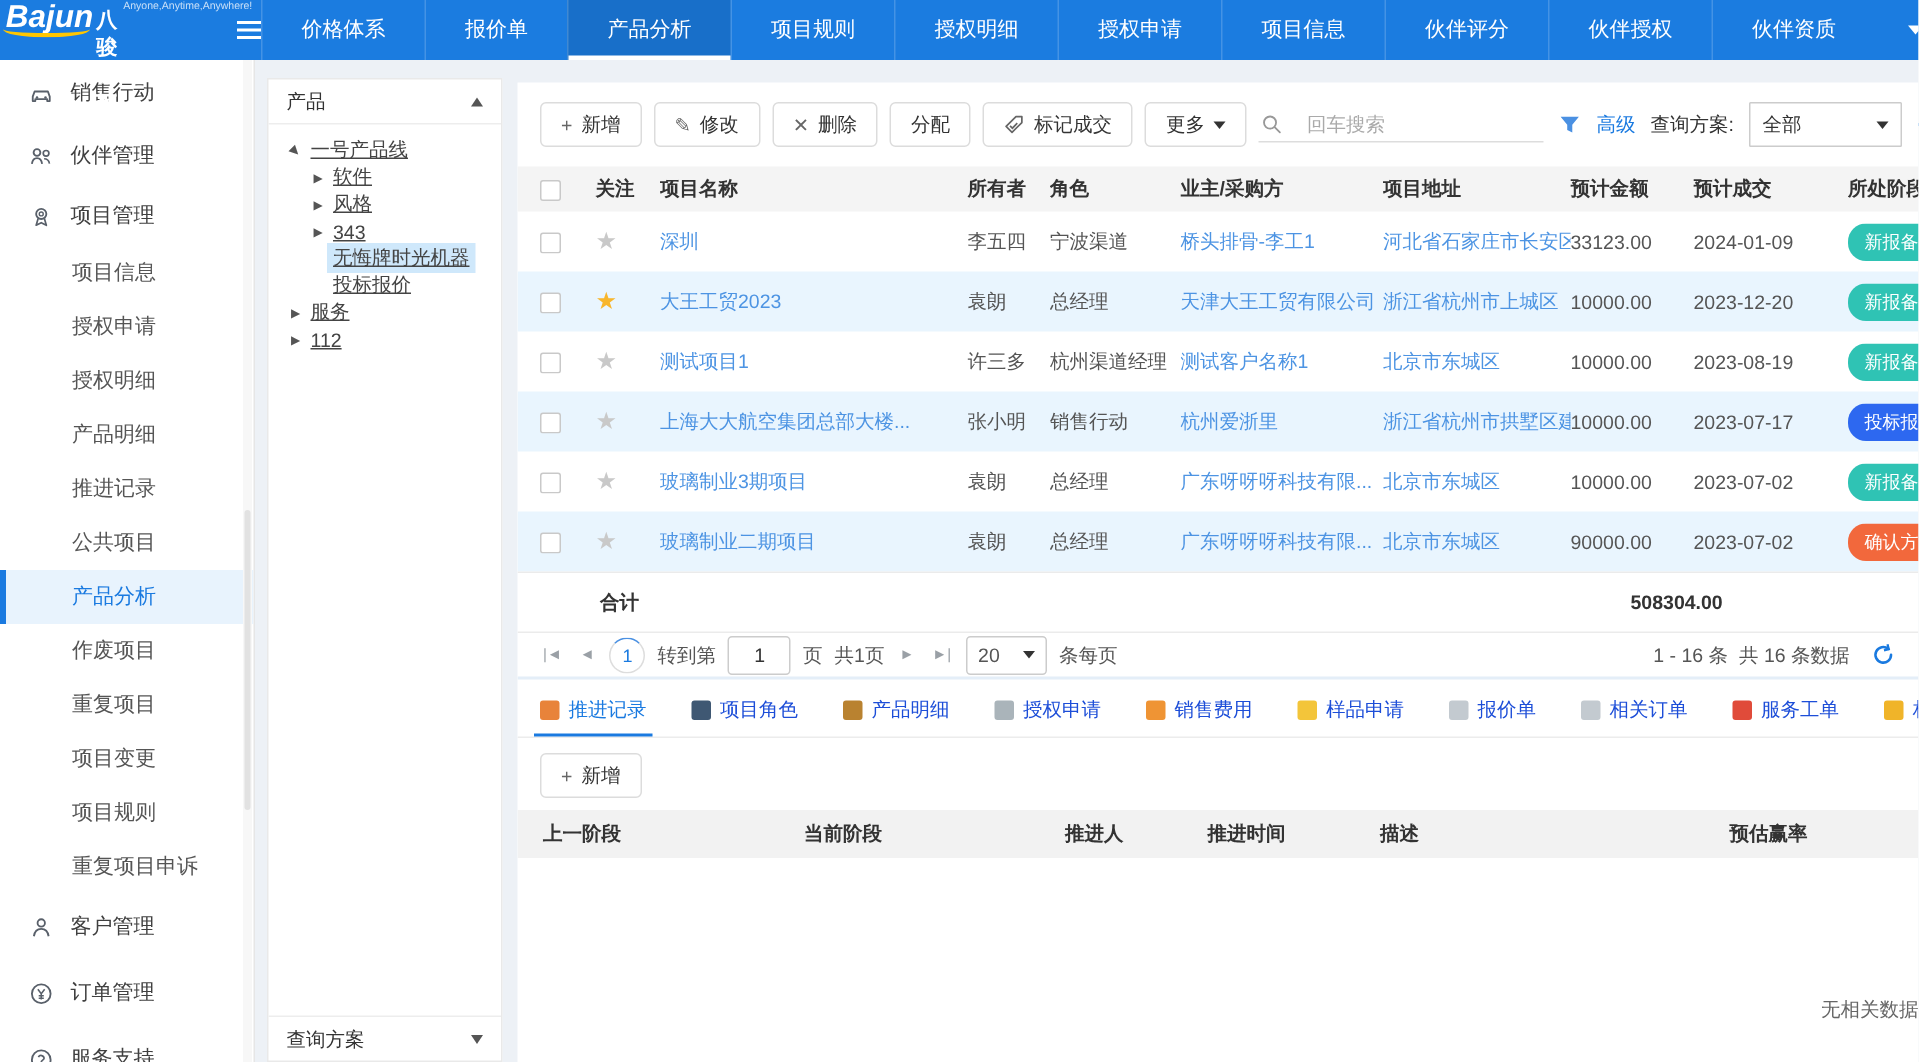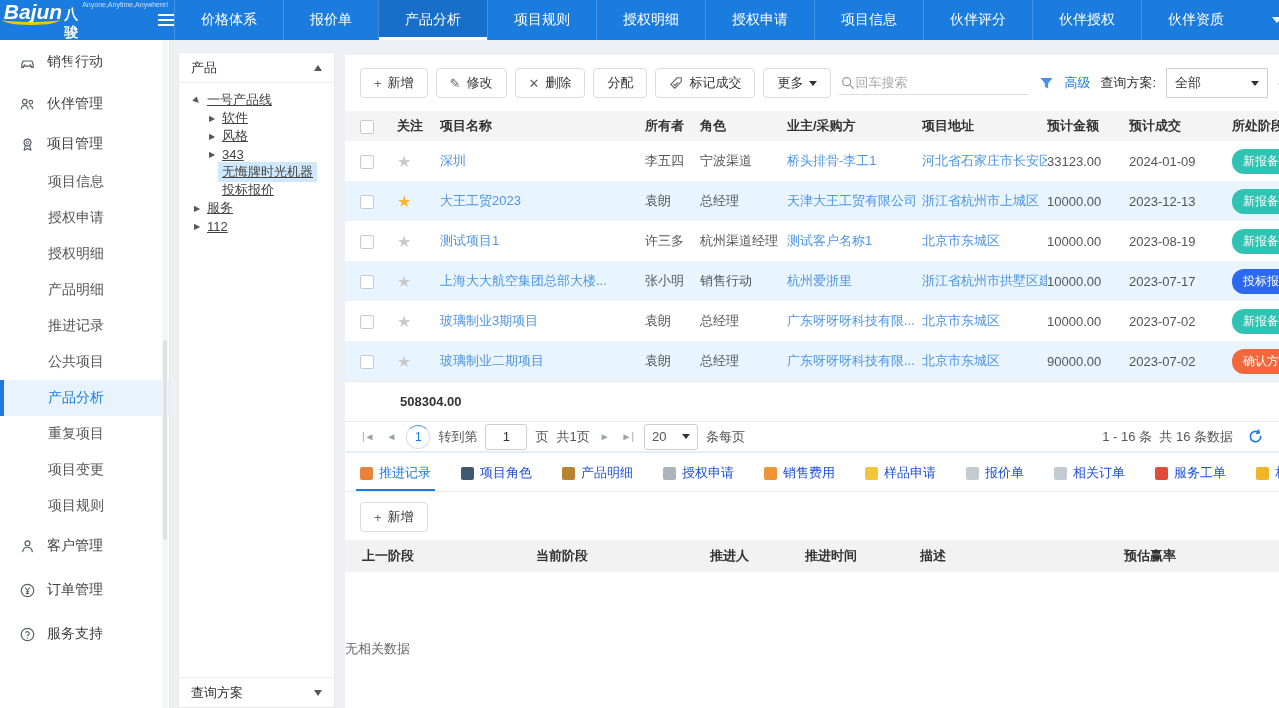--- a/index.html
+++ b/index.html
@@ -53,21 +53,21 @@
   .tree-foot { position:absolute; left:0; bottom:0; width:100%; height:30px; border-top:1px solid #ededed; display:flex; align-items:center; justify-content:space-between; padding:0 12px; color:#333; cursor:pointer; }
   .tri-dn { width:0; height:0; border-left:4px solid transparent; border-right:4px solid transparent; border-top:6px solid #555; }
 
   
   .main { position:absolute; left:345px; top:55px; width:934px; height:653px; background:#fff; overflow:hidden; }
   .toolbar { display:flex; align-items:center; padding:13px 15px 7px 15px; }
   .btn { height:30px; display:inline-flex; align-items:center; gap:6px; padding:0 13px; border:1px solid #dcdcdc; border-radius:4px; background:#fff; font-size:13px; color:#333; cursor:pointer; margin-right:8px; white-space:nowrap; }
   .btn .ic { color:#666; font-style:normal; font-size:13px; }
   .btn svg { width:14px; height:14px; }
   .toolbar-right { margin-left:auto; display:flex; align-items:center; gap:10px; }
-  .search-wrap { display:flex; align-items:center; gap:0; border-bottom:1px solid #ddd; padding:4px 2px; width:190px; }
+  .search-wrap { display:flex; align-items:center; gap:16px; border-bottom:1px solid #ddd; padding:4px 2px; width:190px; }
   .search-wrap svg { width:14px; height:14px; flex:none; }
   .search-input { border:none; outline:none; font-size:13px; width:100%; color:#333; background:transparent; font-family:inherit; }
   .search-input::placeholder { color:#aaa; }
   .adv-link { color:#1a7ae0; cursor:pointer; white-space:nowrap; }
   .scheme-label { color:#333; white-space:nowrap; }
   .select-box { height:30px; border:1px solid #ccc; border-radius:1px; display:flex; align-items:center; justify-content:space-between; padding:0 8px; width:102px; cursor:pointer; background:#fff; }
   .sel-caret { width:0; height:0; border-left:4px solid transparent; border-right:4px solid transparent; border-top:5px solid #333; }
   .tool-plus { color:#1a7ae0; font-size:19px; font-weight:bold; cursor:pointer; line-height:1; }
 
   
@@ -103,22 +103,22 @@
   .tab { display:flex; align-items:center; gap:6px; font-size:13px; color:#1d4ed8; cursor:pointer; position:relative; white-space:nowrap; }
   .tab.active { color:#1a7ae0; }
   .tab.active::after { content:""; position:absolute; left:-4px; right:-4px; bottom:0; height:2px; background:#1a7ae0; }
   .tico { width:13px; height:13px; border-radius:2px; display:inline-block; flex:none; }
   .tico.c1{background:#e8833a}.tico.c2{background:#3f5873}.tico.c3{background:#b98230}.tico.c4{background:#aab4ba}
   .tico.c5{background:#ef9434}.tico.c6{background:#f3c53a}.tico.c7{background:#c3cad0}.tico.c8{background:#c3cad0}
   .tico.c9{background:#e04b3a}.tico.c10{background:#f0b429}
 
   .detail-addbar { padding:10px 15px 8px; }
   .d-head { height:32px; background:#f2f2f2; display:grid; grid-template-columns:174px 174px 95px 115px 1fr 110px; align-items:center; padding:0 45px 0 17px; font-weight:bold; color:#333; }
-  .d-head .r { text-align:left; }
-  .empty { text-align:left; color:#666; margin-top:68px; font-size:13px; }
+  .d-head .r { text-align:center; }
+  .empty { text-align:right; color:#666; margin-top:92px; font-size:13px; }
 </style>
 </head>
 <body>
 
 <header class="navbar">
   <div class="logo">
     <div class="logo-line">
       <span class="logo-en">Bajun</span>
       <span class="logo-cn">八骏科技</span>
     </div>
@@ -176,23 +176,25 @@
       </svg>
     <span>项目管理</span>
   </div>
   <div class="sb-sub">项目信息</div>
   <div class="sb-sub">授权申请</div>
   <div class="sb-sub">授权明细</div>
   <div class="sb-sub">产品明细</div>
   <div class="sb-sub">推进记录</div>
   <div class="sb-sub">公共项目</div>
   <div class="sb-sub active">产品分析</div>
+  <div class="sb-sub">作废项目</div>
   <div class="sb-sub">重复项目</div>
   <div class="sb-sub">项目变更</div>
   <div class="sb-sub">项目规则</div>
+  <div class="sb-sub">重复项目申诉</div>
   <div class="sb-group" style="height:44px">
     <svg viewBox="0 0 18 18">
         <circle cx="9" cy="5.6" r="2.6" fill="none" stroke="#59606a" stroke-width="1.3"></circle>
         <path d="M3.8 15c.5-3.4 2.4-5.2 5.2-5.2s4.7 1.8 5.2 5.2" fill="none" stroke="#59606a" stroke-width="1.3"></path>
       </svg>
     <span>客户管理</span>
   </div>
   <div class="sb-group" style="height:44px">
     <svg viewBox="0 0 18 18">
         <circle cx="9" cy="9" r="6.6" fill="none" stroke="#59606a" stroke-width="1.3"></circle>
@@ -335,21 +337,21 @@
     </div>
     <div class="grid t-row">
       <div><span class="chk" style="display:inline-block;vertical-align:middle"></span></div>
       <div><span class="star on">★</span></div>
       <div><span class="link">大王工贸2023</span></div>
       <div>袁朗</div>
       <div>总经理</div>
       <div><span class="link">天津大王工贸有限公司</span></div>
       <div><span class="link">浙江省杭州市上城区</span></div>
       <div>10000.00</div>
-      <div>2023-12-13</div>
+      <div>2023-12-20</div>
       <div><span class="badge teal">新报备</span></div>
     </div>
     <div class="grid t-row">
       <div><span class="chk" style="display:inline-block;vertical-align:middle"></span></div>
       <div><span class="star off">★</span></div>
       <div><span class="link">测试项目1</span></div>
       <div>许三多</div>
       <div>杭州渠道经理</div>
       <div><span class="link">测试客户名称1</span></div>
       <div><span class="link">北京市东城区</span></div>
@@ -389,20 +391,21 @@
       <div>总经理</div>
       <div><span class="link">广东呀呀呀科技有限...</span></div>
       <div><span class="link">北京市东城区</span></div>
       <div>90000.00</div>
       <div>2023-07-02</div>
       <div><span class="badge orange">确认方案</span></div>
     </div>
   </div>
 
   <div class="sum-row">
+    <span>合计</span>
     <span>508304.00</span>
   </div>
 
   <div class="pager">
     <span class="pg-ic">|◄</span>
     <span class="pg-ic">◄</span>
     <span class="pg-cur">1</span>
     <span>转到第</span>
     <input class="pg-input" value="1" style="">
     <span>页</span>

